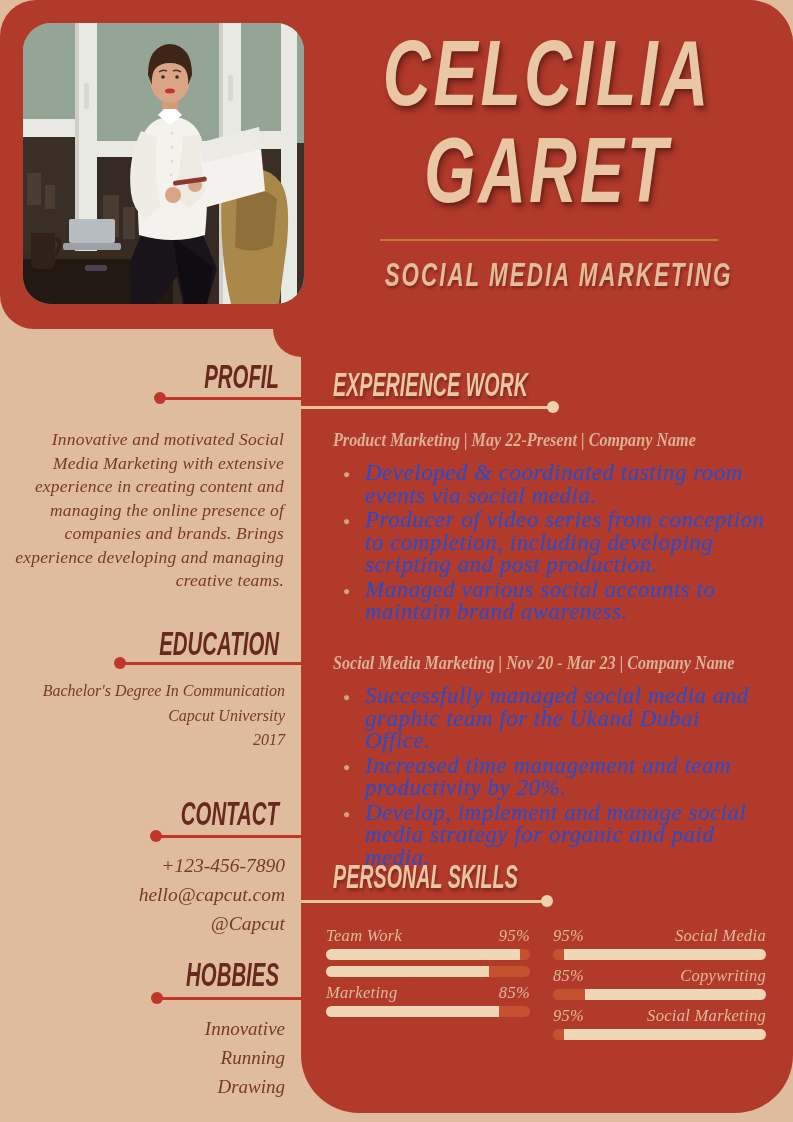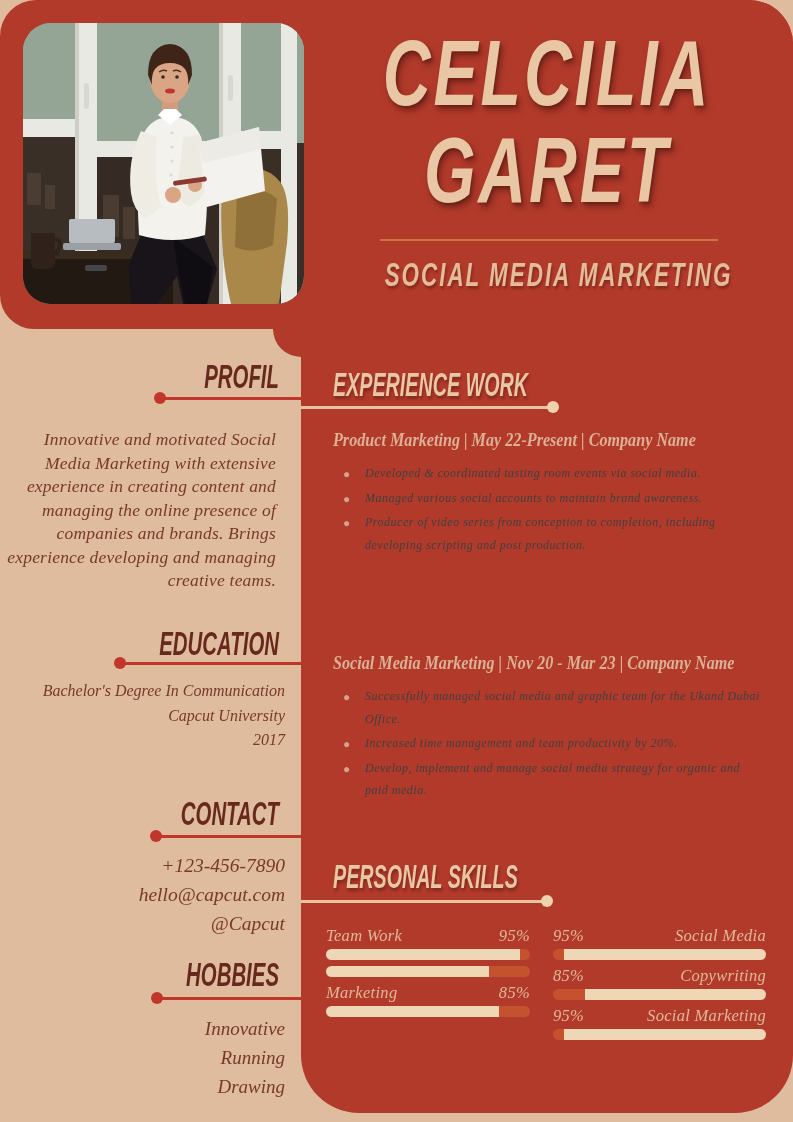--- a/index.html
+++ b/index.html
@@ -35,31 +35,31 @@
         transform-origin:left center;white-space:nowrap;text-shadow:2px 3px 4px rgba(72,20,12,.45);}
   
   .rule{position:absolute;height:3px;}
   .rule.red{background:#C0362A;}
   .rule.cream{background:#E7C49F;}
   .dot{position:absolute;width:12px;height:12px;border-radius:50%;}
   .dot.red{background:#C0362A;}
   .dot.cream{background:#EFD2AE;}
   
   .side-text{position:absolute;text-align:right;color:#78392A;}
-  .profile-text{left:0;top:428px;width:276px;font-size:17.5px;line-height:23.5px;letter-spacing:0.2px;}
+  .profile-text{left:8px;top:428px;width:276px;font-size:17.5px;line-height:23.5px;letter-spacing:0.2px;}
   .edu-list{left:8px;top:679px;width:277px;font-size:16px;line-height:24.5px;}
   .contact-list{left:8px;top:851px;width:277px;font-size:19.5px;line-height:29px;}
   .hobby-list{left:8px;top:1014px;width:277px;font-size:19px;line-height:29px;}
   
   .job{position:absolute;left:333px;width:432px;}
   .job-head{font-family:"Liberation Serif",serif;font-weight:700;font-size:19px;line-height:26px;
         color:#DCB193;transform:scaleX(0.85);transform-origin:left center;white-space:nowrap;}
   .job ul{margin:9px 0 0 0;padding:0 0 0 10px;list-style:none;}
-  .job li{position:relative;padding-left:22px;font-size:12px;line-height:22.5px;
-        letter-spacing:0.5px;color:#404040;margin-bottom:2px;}
+  .job li{position:relative;padding-left:22px;font-size:23px;line-height:22.5px;
+        letter-spacing:0.5px;color:#1d4ed8;margin-bottom:2px;}
   .job li::before{content:"\25CF";position:absolute;left:0;top:1px;font-size:12px;color:#D2A28C;}
   
   .skill-col{position:absolute;top:926px;}
   .skill-col.left{left:326px;width:204px;}
   .skill-col.right{left:553px;width:213px;}
   .skill-row{margin-bottom:6px;}
   .skill-head{display:flex;justify-content:space-between;align-items:flex-end;height:20px;
         font-size:16.5px;color:#E0B899;letter-spacing:0.3px;}
   .skill-bar{display:flex;height:11px;margin-top:3px;border-radius:6px;overflow:hidden;}
   .skill-fill{background:#EFD6B5;height:100%;}
@@ -179,22 +179,22 @@
       <div>Drawing</div>
     </div>
 
   <div class="main-title" style="top:365px;">EXPERIENCE WORK</div>
   <div class="rule cream" style="left:301px;top:406px;width:248px;"></div>
   <div class="dot cream" style="left:547px;top:401px;"></div>
   <div class="job" id="job-0" style="top:427px;">
       <div class="job-head">Product Marketing | May 22-Present | Company Name</div>
       <ul>
         <li>Developed &amp; coordinated tasting room events via social media.</li>
+        <li>Producer of video series from conception to completion, including developing scripting and post production.</li>
         <li>Managed various social accounts to maintain brand awareness.</li>
-        <li>Producer of video series from conception to completion, including developing scripting and post production.</li>
       </ul>
     </div>
   <div class="job" id="job-1" style="top:650px;">
       <div class="job-head">Social Media Marketing | Nov 20 - Mar 23 | Company Name</div>
       <ul>
         <li>Successfully managed social media and graphic team for the Ukand Dubai Office.</li>
         <li>Increased time management and team productivity by 20%.</li>
         <li>Develop, implement and manage social media strategy for organic and paid media.</li>
       </ul>
     </div>

